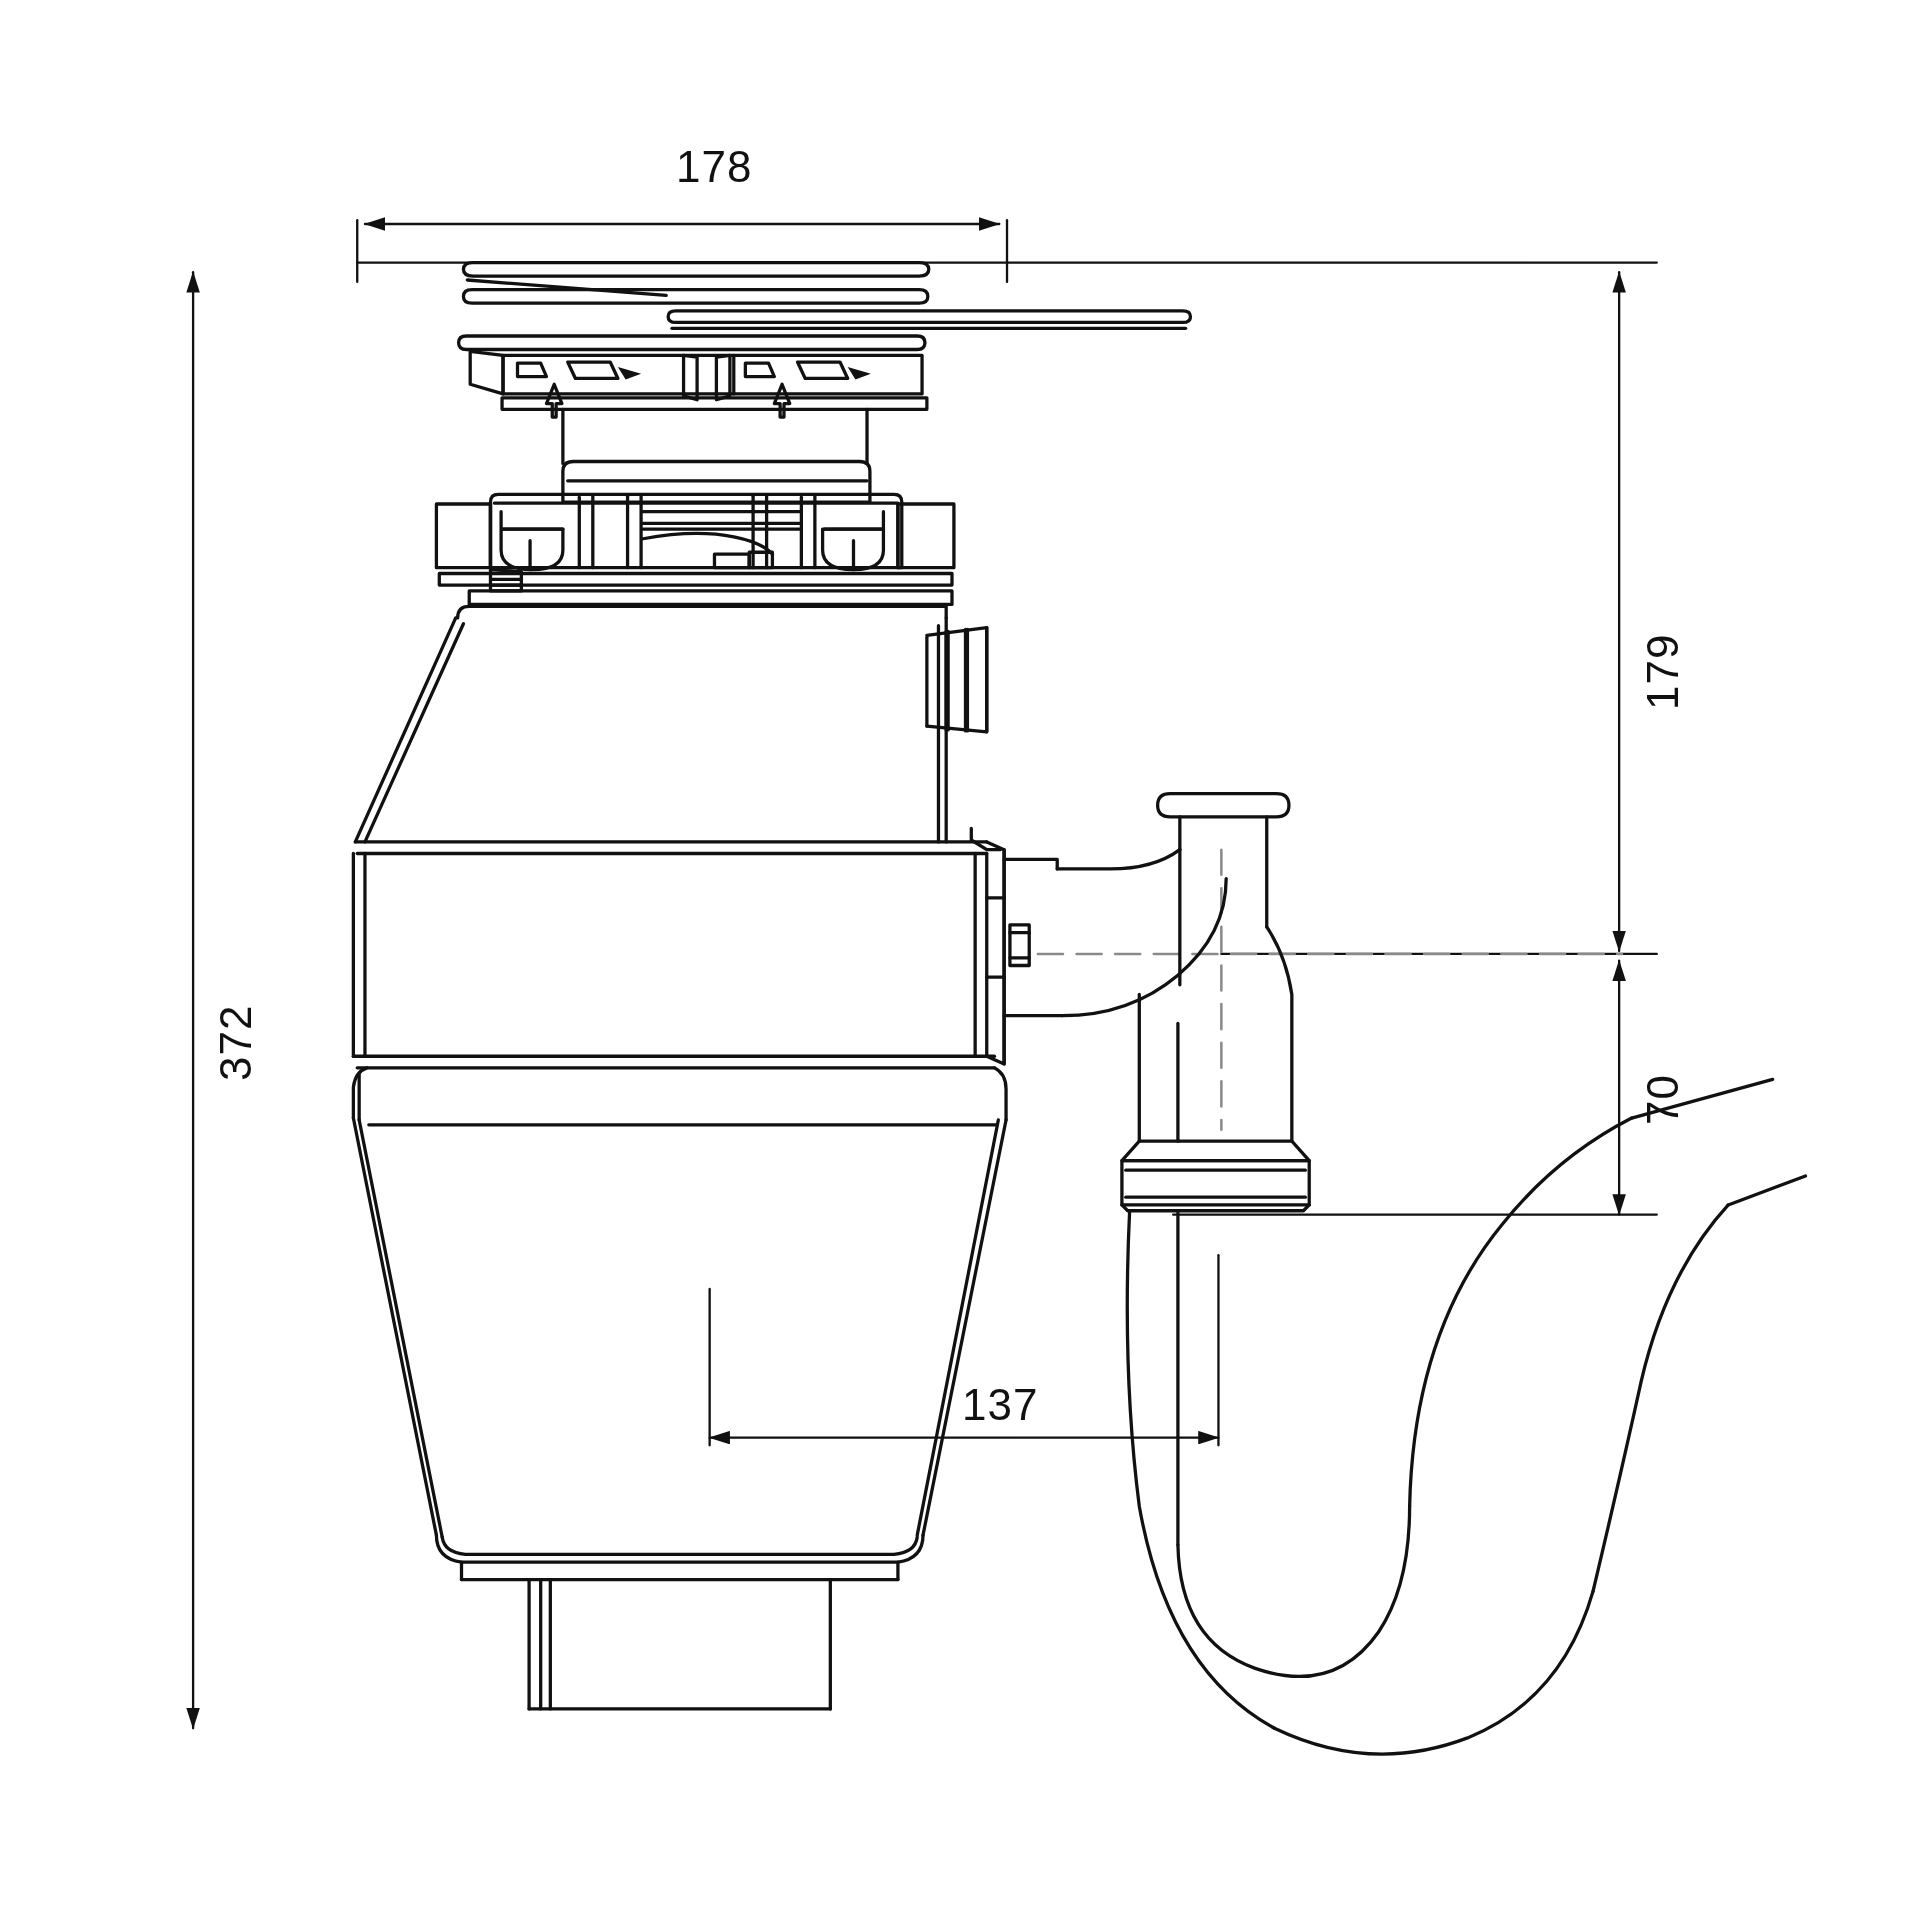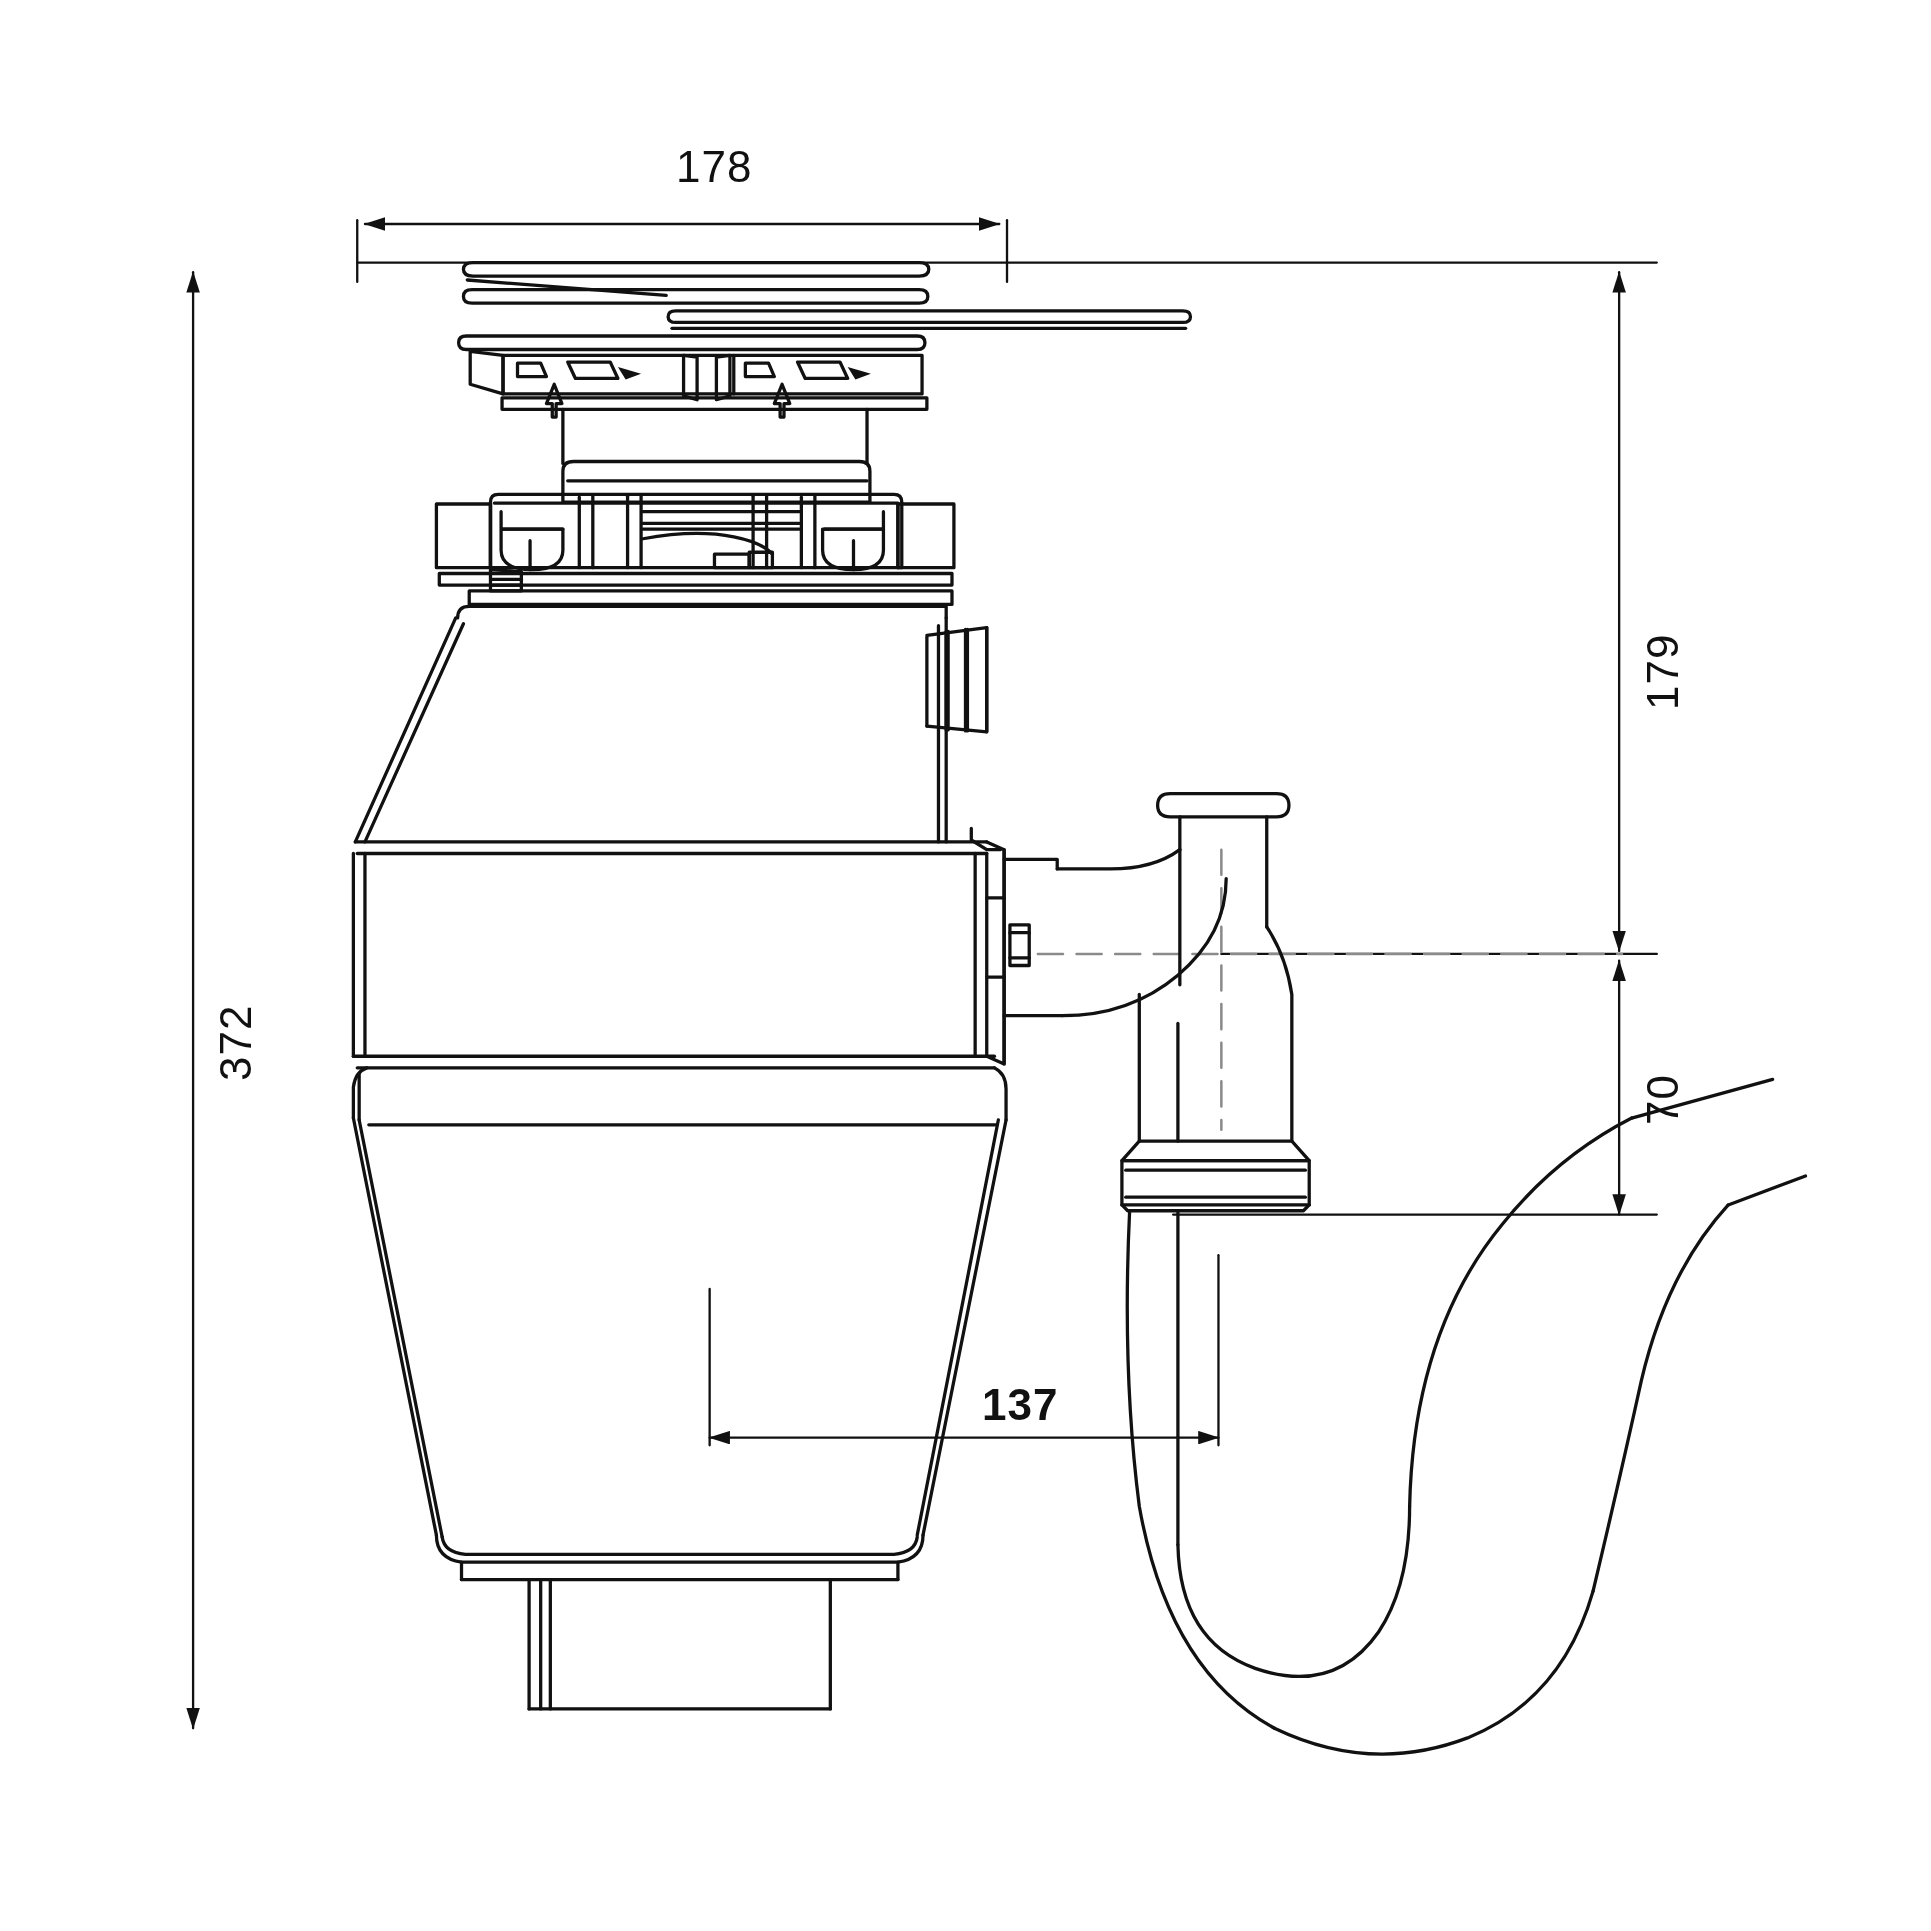--- a/index.html
+++ b/index.html
@@ -296,16 +296,16 @@
   </svg>
 
   <div class="dim-label" style="left:676px; top:145px;">178</div>
 
   <div class="dim-label rot90" style="left:214px; top:1081px;">372</div>
 
   <div class="dim-label rot90" style="left:1641px; top:710px;">179</div>
 
   <div class="dim-label rot90" style="left:1641px; top:1125px;">70</div>
 
-  <div class="dim-label" style="left:982px; top:1383px;font-weight:bold;">137</div>
+  <div class="dim-label" style="left:962px; top:1383px;">137</div>
 
 </div>
 
 
 </body></html>

